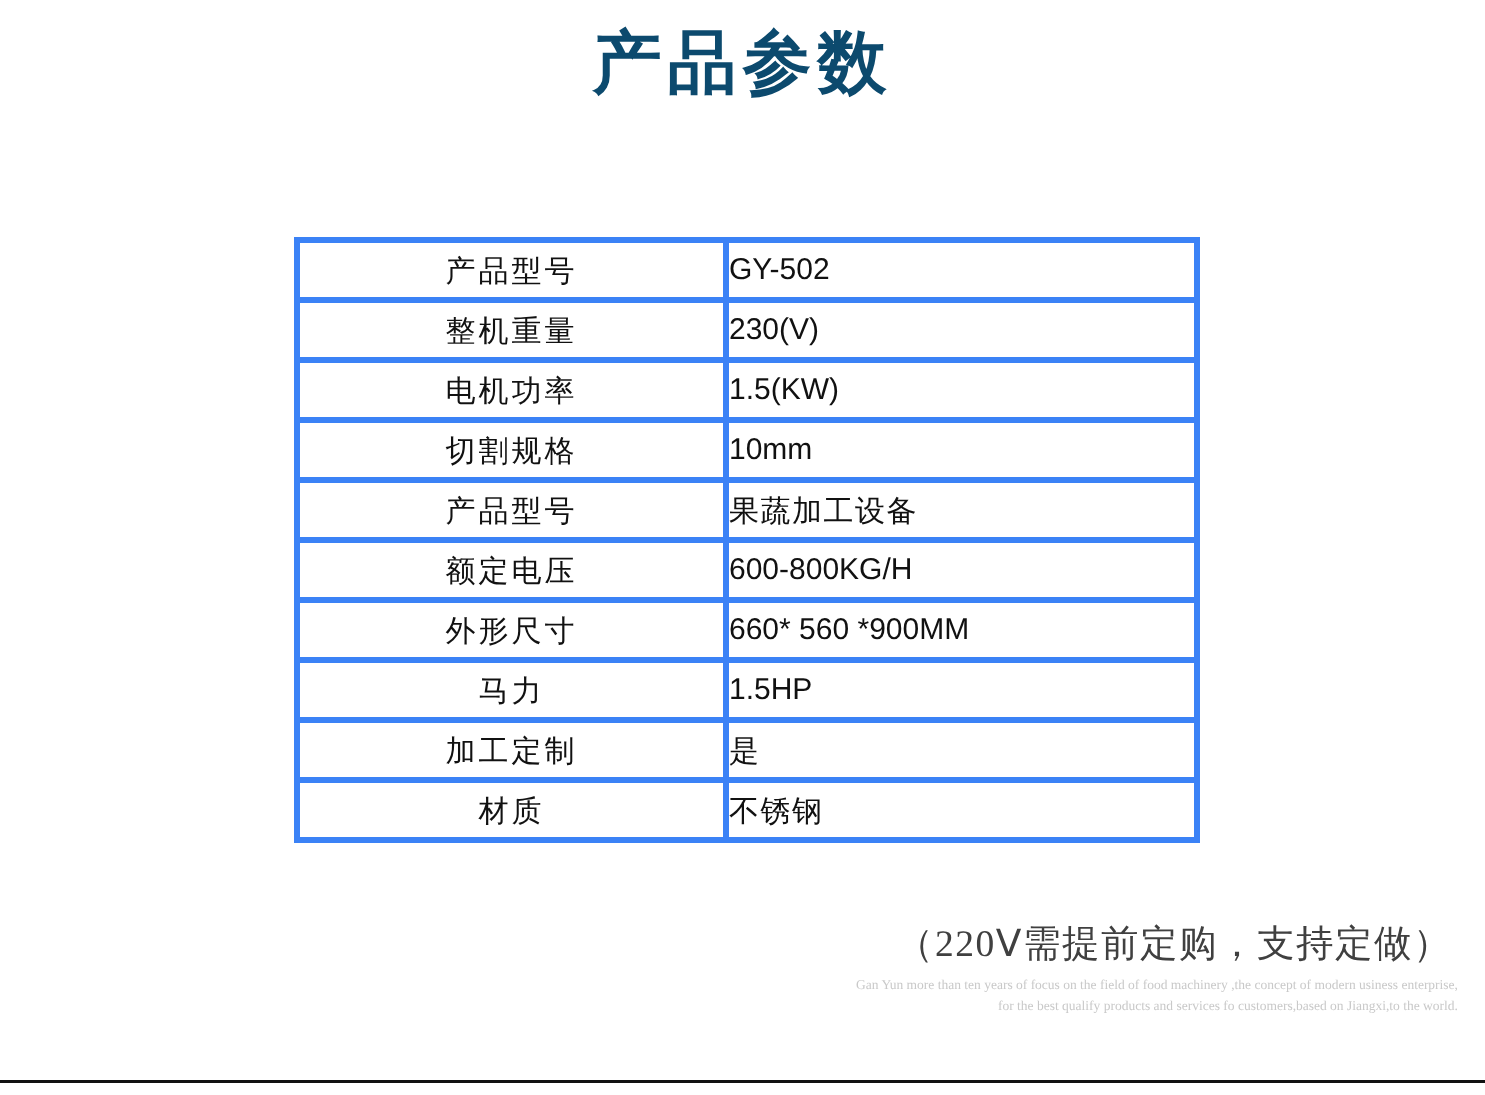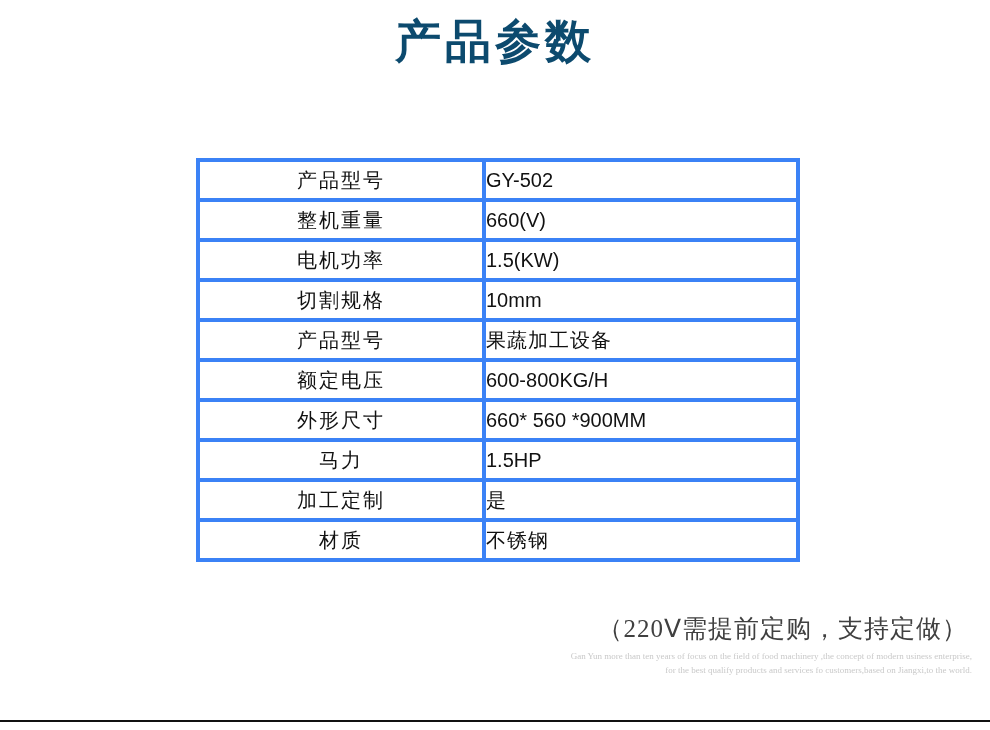--- a/index.html
+++ b/index.html
@@ -111,21 +111,21 @@
 
   <div class="spec-table-wrap">
     <table class="spec-table">
       <tbody>
         <tr>
           <td class="label-cell">产品型号</td>
           <td class="value-cell">GY-502</td>
         </tr>
         <tr>
           <td class="label-cell">整机重量</td>
-          <td class="value-cell">660(V)</td>
+          <td class="value-cell">230(V)</td>
         </tr>
         <tr>
           <td class="label-cell">电机功率</td>
           <td class="value-cell">1.5(KW)</td>
         </tr>
         <tr>
           <td class="label-cell">切割规格</td>
           <td class="value-cell">10mm</td>
         </tr>
         <tr>

